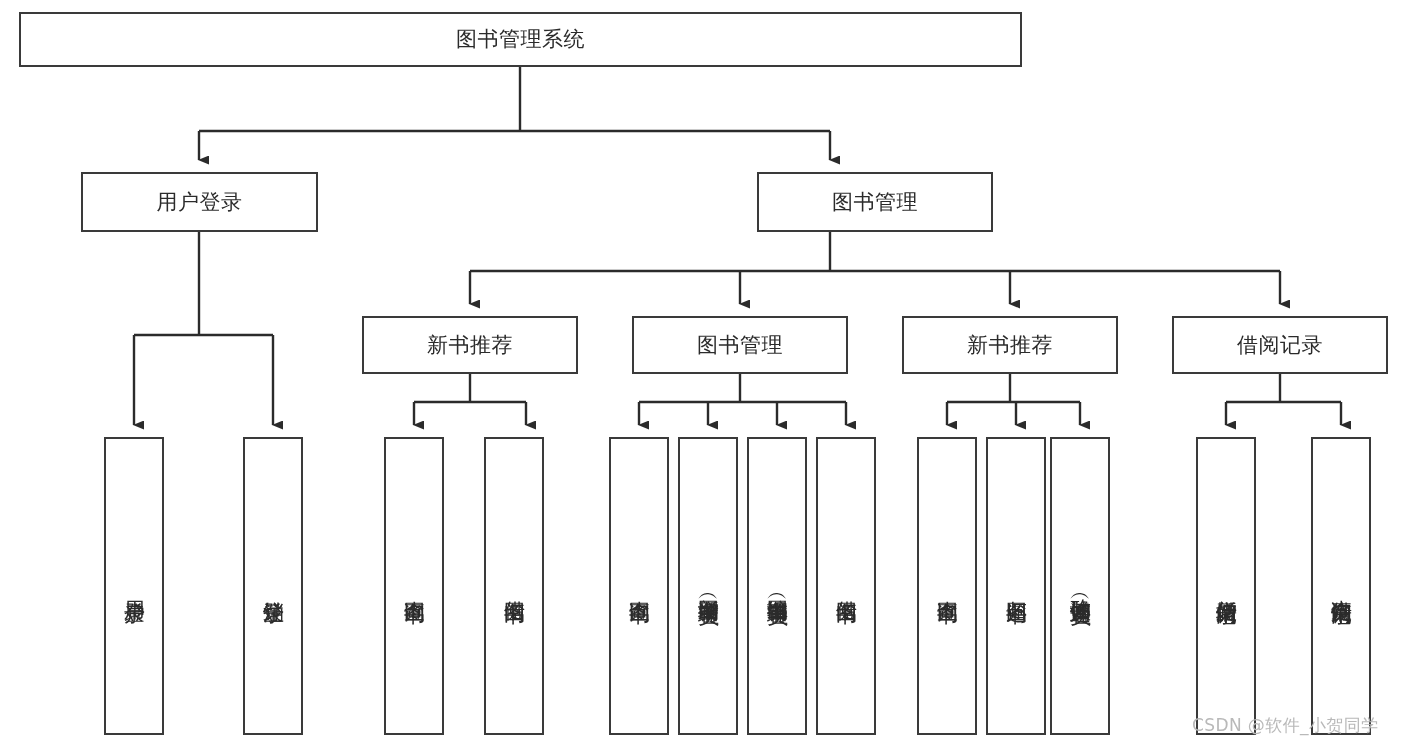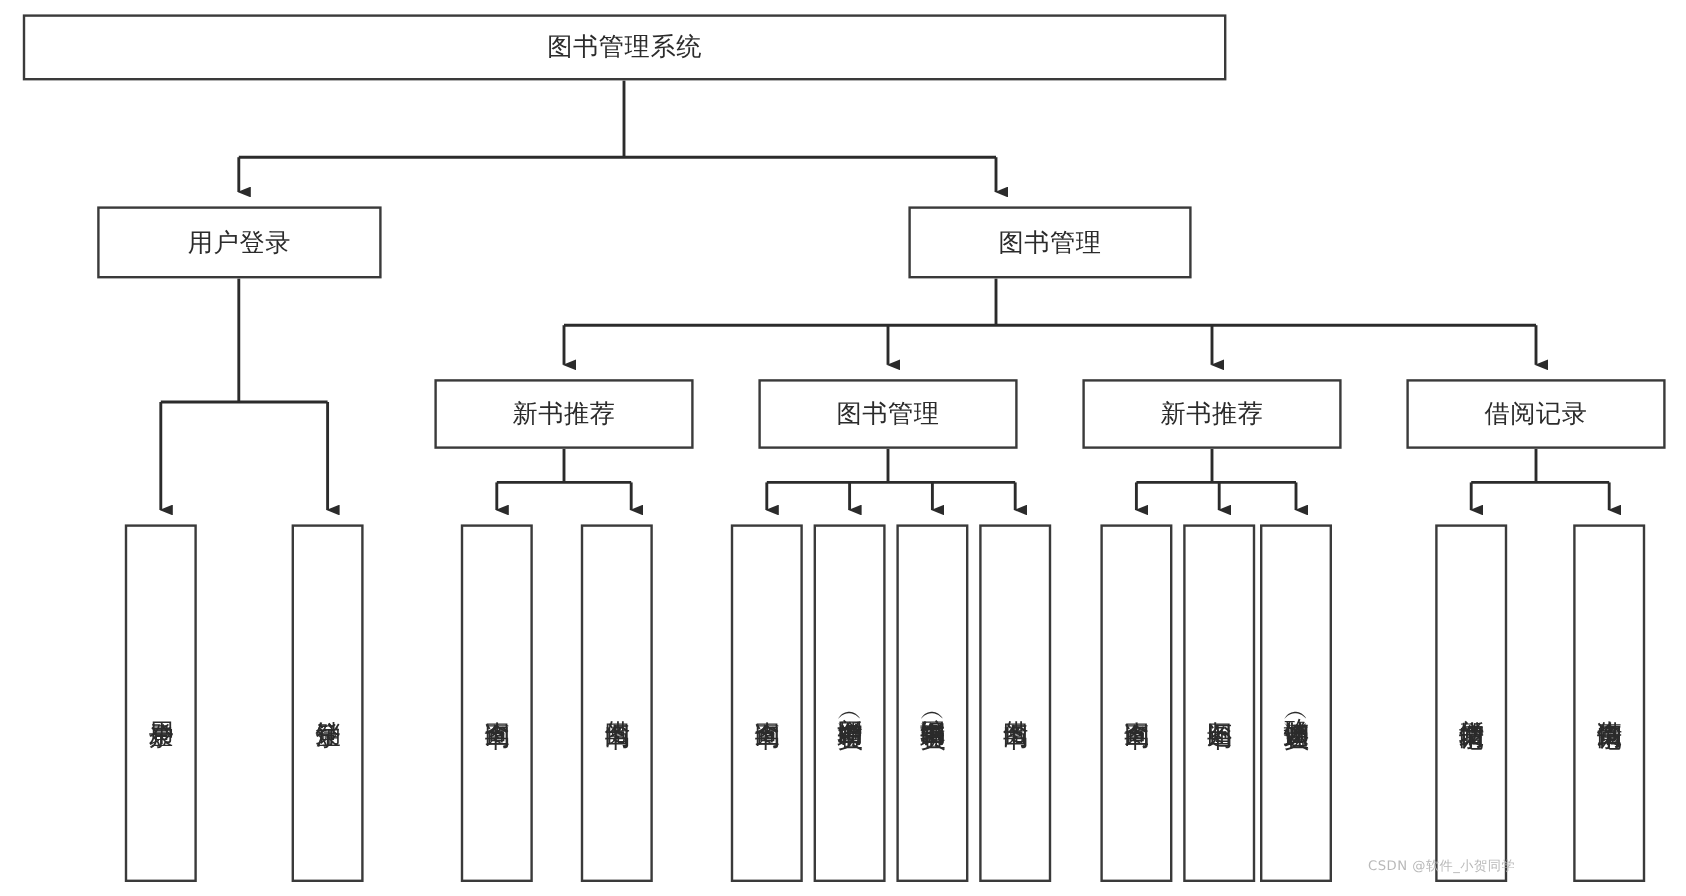--- a/index.html
+++ b/index.html
@@ -53,23 +53,23 @@
     padding: 4px 0;
     white-space: nowrap;
   }
   .node.vert .label {
     writing-mode: vertical-rl;
     text-orientation: upright;
     display: block;
   }
   .watermark {
     position: absolute;
-    left: 1140px;
+    left: 1192px;
     top: 714px;
-    font-size: 11px;
+    font-size: 17px;
     color: #b9b9b9;
     letter-spacing: 0.4px;
     white-space: nowrap;
     font-family: "DejaVu Sans", "Liberation Sans", sans-serif;
   }
 </style>
 </head>
 <body>
 
 <div id="canvas">

